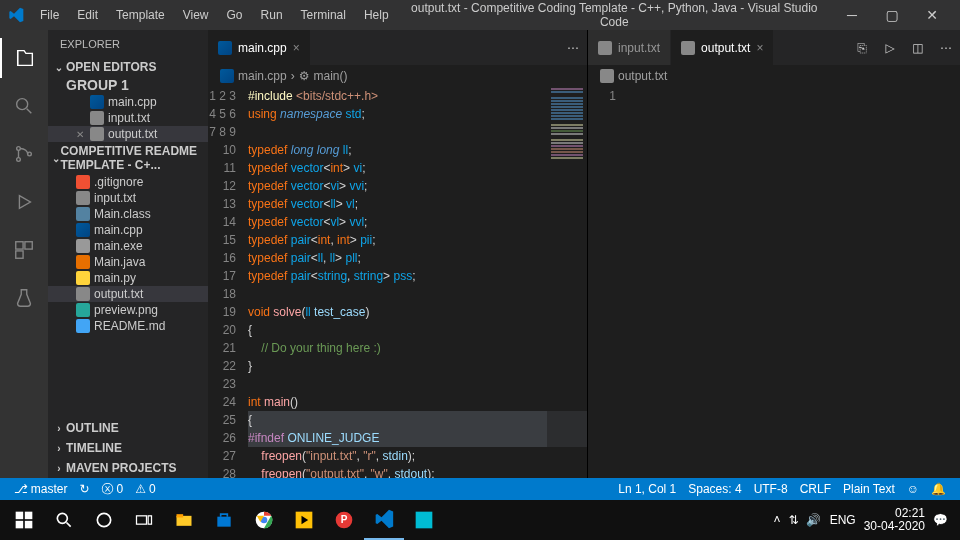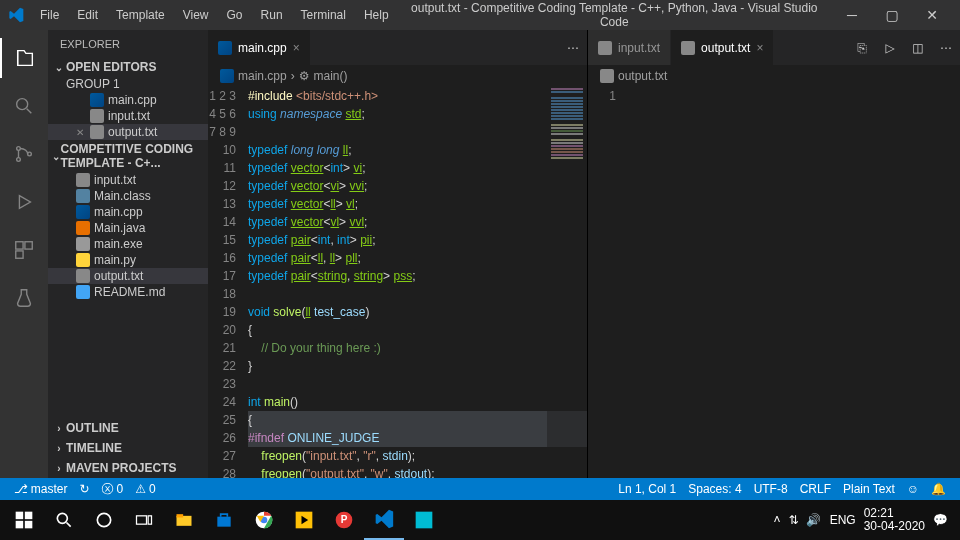--- a/index.html
+++ b/index.html
@@ -14,21 +14,21 @@
 .main{flex:1;display:flex;min-height:0}
 .activitybar{width:48px;background:#333;display:flex;flex-direction:column;align-items:center;padding-top:8px;gap:8px}
 .activitybar .ab-icon{width:48px;height:40px;display:flex;align-items:center;justify-content:center;color:#858585;cursor:pointer;position:relative}
 .activitybar .ab-icon.active{color:#fff;border-left:2px solid #fff}
 .activitybar svg{width:22px;height:22px}
 .sidebar{width:160px;background:#252526;display:flex;flex-direction:column;overflow:hidden}
 .sidebar .sb-title{padding:8px 12px;font-size:11px;color:#bbb;text-transform:uppercase}
 .sidebar .section{font-size:11px}
 .sidebar .section-hdr{padding:2px 4px;color:#ccc;font-weight:bold;display:flex;align-items:center;cursor:pointer}
 .sidebar .section-hdr .chev{width:14px;text-align:center;font-size:10px}
-.sidebar .subgrp{padding:1px 4px 1px 18px;font-size:12px;color:#ccc;font-weight:normal}
+.sidebar .subgrp{padding:1px 4px 1px 18px;font-size:14px;color:#ccc;font-weight:bold}
 .sidebar .item{padding:1px 4px 1px 28px;display:flex;align-items:center;gap:4px;cursor:pointer;color:#ccc;font-size:12px;white-space:nowrap}
 .sidebar .item.sel{background:#37373d}
 .sidebar .item .fi{width:14px;height:14px;flex-shrink:0;display:inline-block}
 .sidebar .item .cl{width:10px;color:#888;font-size:10px}
 .sidebar .bottom{margin-top:auto}
 .sidebar .bsec{padding:3px 4px;color:#ccc;font-weight:bold;display:flex;align-items:center;cursor:pointer;font-size:11px}
 .sidebar .bsec .chev{width:14px;text-align:center;font-size:10px}
 .editorarea{flex:1;display:flex;min-width:0}
 .egroup{display:flex;flex-direction:column;min-width:0;background:#1e1e1e}
 .eg1{flex:0 0 380px;border-right:1px solid #000}
@@ -41,39 +41,39 @@
 .tabsrow .spacer{flex:1}
 .tabsrow .tbtn{width:28px;display:flex;align-items:center;justify-content:center;color:#ccc;cursor:pointer}
 .breadcrumb{height:22px;display:flex;align-items:center;padding:0 12px;gap:4px;color:#a0a0a0;font-size:12px;background:#1e1e1e}
 .breadcrumb .fi{width:14px;height:14px}
 .codearea{flex:1;display:flex;overflow:hidden;font-family:Consolas,monospace;font-size:13px;line-height:18px;position:relative}
 .gutter{width:40px;text-align:right;padding-right:12px;color:#858585}
 .code{flex:1;white-space:pre;color:#d4d4d4}
 .minimap{width:40px;background:#1e1e1e;position:absolute;right:0;top:0;bottom:0;opacity:.5}
 .minimap div{height:2px;margin:1px 4px}
 .tk-include{color:#fef9c3}
-.tk-keyword{color:#0ea5e9}
+.tk-keyword{color:#f97316}
 .tk-keyword-i{color:#569cd6;font-style:italic}
-.tk-type-u{color:#84cc16;text-decoration:underline}
-.tk-func{color:#bef264}
+.tk-type-u{color:#0ea5e9;}
+.tk-func{color:#fca5a5}
 .tk-string{color:#ce9178}
 .tk-comment{color:#6a9955}
 .tk-var{color:#9cdcfe}
 .tk-macro{color:#c586c0}
 .hl-line{background:#3a3d41;display:inline-block;width:100%}
 .statusbar{height:22px;background:#007acc;color:#fff;display:flex;align-items:center;padding:0 8px;font-size:12px}
 .statusbar .sitem{padding:0 6px;cursor:pointer;display:flex;align-items:center;gap:3px}
 .statusbar .spacer{flex:1}
 .taskbar{height:40px;background:#101010;display:flex;align-items:center;padding:0 4px}
 .taskbar .tskbtn{width:40px;height:40px;display:flex;align-items:center;justify-content:center;cursor:pointer;color:#fff}
 .taskbar .tskbtn svg{width:20px;height:20px}
 .taskbar .tskbtn.active{border-bottom:2px solid #76b9ed}
 .taskbar .spacer{flex:1}
 .taskbar .tray{display:flex;align-items:center;gap:8px;color:#fff;font-size:11px;padding-right:8px}
-.taskbar .tray .clock{text-align:left;line-height:13px}
+.taskbar .tray .clock{text-align:right;line-height:13px}
 .fi-cpp{background:linear-gradient(135deg,#00599c,#004482);border-radius:2px}
 .fi-txt{background:#888;border-radius:2px}
 .fi-git{background:#f05033;border-radius:2px}
 .fi-class{background:#5382a1;border-radius:2px}
 .fi-exe{background:#999;border-radius:2px}
 .fi-java{background:#e76f00;border-radius:2px}
 .fi-py{background:#ffd43b;border-radius:2px}
 .fi-png{background:#26a69a;border-radius:2px}
 .fi-md{background:#42a5f5;border-radius:2px}
 </style>
@@ -163,49 +163,57 @@
         </div>
       <div class="item sel">
           <span class="cl">✕</span>
           <span class="fi fi-txt"></span>
           <span>output.txt</span>
         </div>
     </div>
     <div class="section">
       <div class="section-hdr">
           <span class="chev">⌄</span>
-          <span>COMPETITIVE CODING TEMPLATE - C+...</span>
+          <span>COMPETITIVE README TEMPLATE - C+...</span>
+        </div>
+      <div class="item">
+          <span class="fi fi-git"></span>
+          <span>.gitignore</span>
         </div>
       <div class="item">
           <span class="fi fi-txt"></span>
           <span>input.txt</span>
         </div>
       <div class="item">
           <span class="fi fi-class"></span>
           <span>Main.class</span>
         </div>
       <div class="item">
           <span class="fi fi-cpp"></span>
           <span>main.cpp</span>
         </div>
       <div class="item">
+          <span class="fi fi-exe"></span>
+          <span>main.exe</span>
+        </div>
+      <div class="item">
           <span class="fi fi-java"></span>
           <span>Main.java</span>
-        </div>
-      <div class="item">
-          <span class="fi fi-exe"></span>
-          <span>main.exe</span>
         </div>
       <div class="item">
           <span class="fi fi-py"></span>
           <span>main.py</span>
         </div>
       <div class="item sel">
           <span class="fi fi-txt"></span>
           <span>output.txt</span>
+        </div>
+      <div class="item">
+          <span class="fi fi-png"></span>
+          <span>preview.png</span>
         </div>
       <div class="item">
           <span class="fi fi-md"></span>
           <span>README.md</span>
         </div>
     </div>
     <div class="bottom">
       <div class="bsec">
           <span class="chev">›</span>
           <span>OUTLINE</span>

